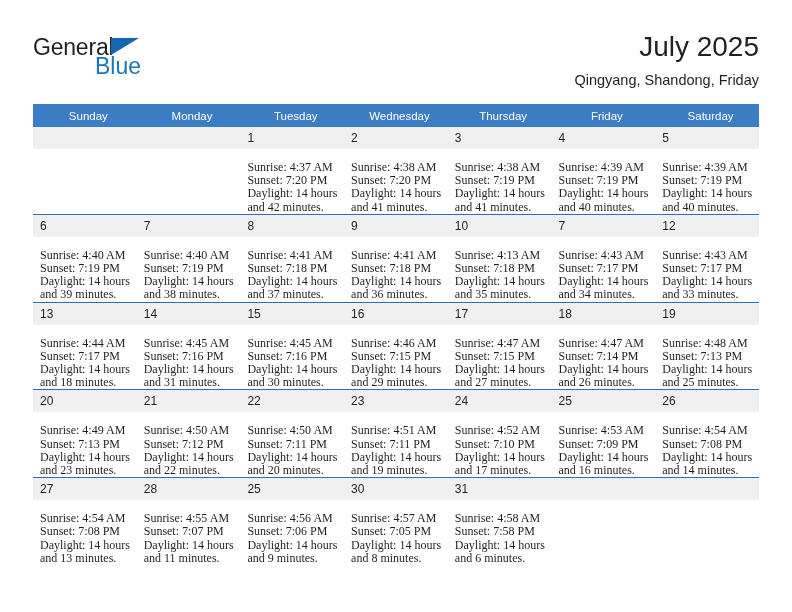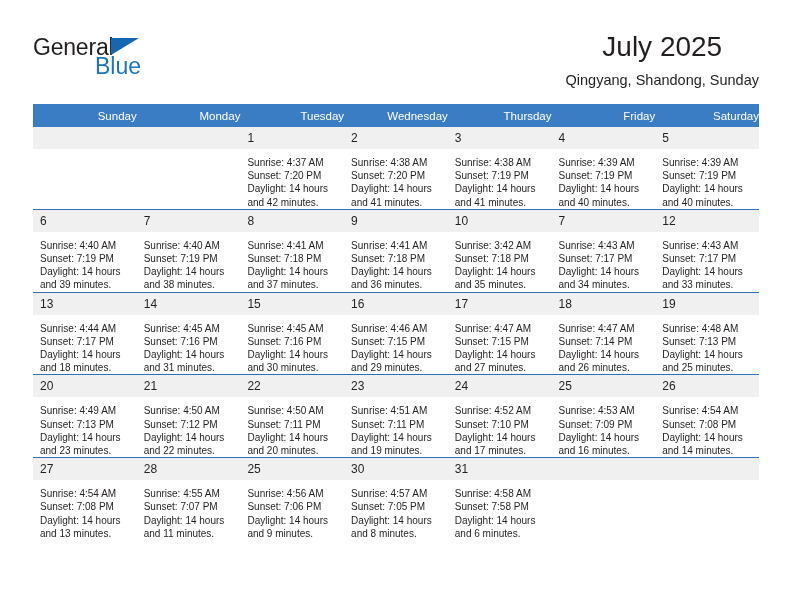--- a/index.html
+++ b/index.html
@@ -67,21 +67,20 @@
     position: absolute;
     right: 0;
     top: 0;
     text-align: right;
   }
   .cal-title {
     font-size: 28px;
     color: #231f20;
     line-height: 34px;
     white-space: nowrap;
-    text-align: center;
   }
   .cal-subtitle {
     font-size: 14.5px;
     color: #231f20;
     line-height: 20px;
     margin-top: 6px;
     white-space: nowrap;
   }
 
   
@@ -91,21 +90,21 @@
     top: 104px;
     width: 726px;
     border-collapse: collapse;
     table-layout: fixed;
   }
   .calendar th {
     background: #3b7dc4;
     color: #ffffff;
     font-size: 11.5px;
     font-weight: normal;
-    text-align: right;
+    text-align: center;
     padding: 5px 0 5px 7px;
     height: 13px;
     border: none;
   }
   .calendar td {
     vertical-align: top;
     padding: 0;
     width: 103.71px;
     height: 81px;
     border-top: 1.6px solid #2f6fb5;
@@ -118,24 +117,25 @@
   .daynum {
     display: block;
     background: #f0f0f0;
     font-size: 12px;
     color: #231f20;
     padding: 4px 0 4px 7px;
     height: 14px;
     line-height: 14px;
   }
   .cell-body {
-    padding: 7px 6px 0 7px;
-    font-size: 10px;
+    padding: 12px 6px 0 7px;
+    font-size: 12px;
     line-height: 13.2px;
     color: #231f20;
+    font-family: Liberation Serif, serif;
   }
   .cell-body div {
     white-space: nowrap;
   }
   .cell-body .daylight {
     white-space: normal;
   }
   td.empty .daynum {
     color: transparent;
   }
@@ -148,21 +148,21 @@
   <div class="header">
 
     <div class="logo">
       <span class="logo-general">General</span>
       <span class="logo-tri"></span>
       <span class="logo-blue">Blue</span>
     </div>
 
     <div class="title-block">
       <div class="cal-title">July 2025</div>
-      <div class="cal-subtitle">Qingyang, Shandong, Sunday</div>
+      <div class="cal-subtitle">Qingyang, Shandong, Friday</div>
     </div>
 
   </div>
 
   <table class="calendar">
     <thead>
       <tr>
         <th>Sunday</th>
         <th>Monday</th>
         <th>Tuesday</th>
@@ -259,21 +259,21 @@
             <div class="cell-body">
               <div>Sunrise: 4:41 AM</div>
               <div>Sunset: 7:18 PM</div>
               <div class="daylight">Daylight: 14 hours</div>
               <div class="daylight">and 36 minutes.</div>
             </div>
           </td>
           <td>
             <span class="daynum">10</span>
             <div class="cell-body">
-              <div>Sunrise: 3:42 AM</div>
+              <div>Sunrise: 4:13 AM</div>
               <div>Sunset: 7:18 PM</div>
               <div class="daylight">Daylight: 14 hours</div>
               <div class="daylight">and 35 minutes.</div>
             </div>
           </td>
           <td>
             <span class="daynum">7</span>
             <div class="cell-body">
               <div>Sunrise: 4:43 AM</div>
               <div>Sunset: 7:17 PM</div>

